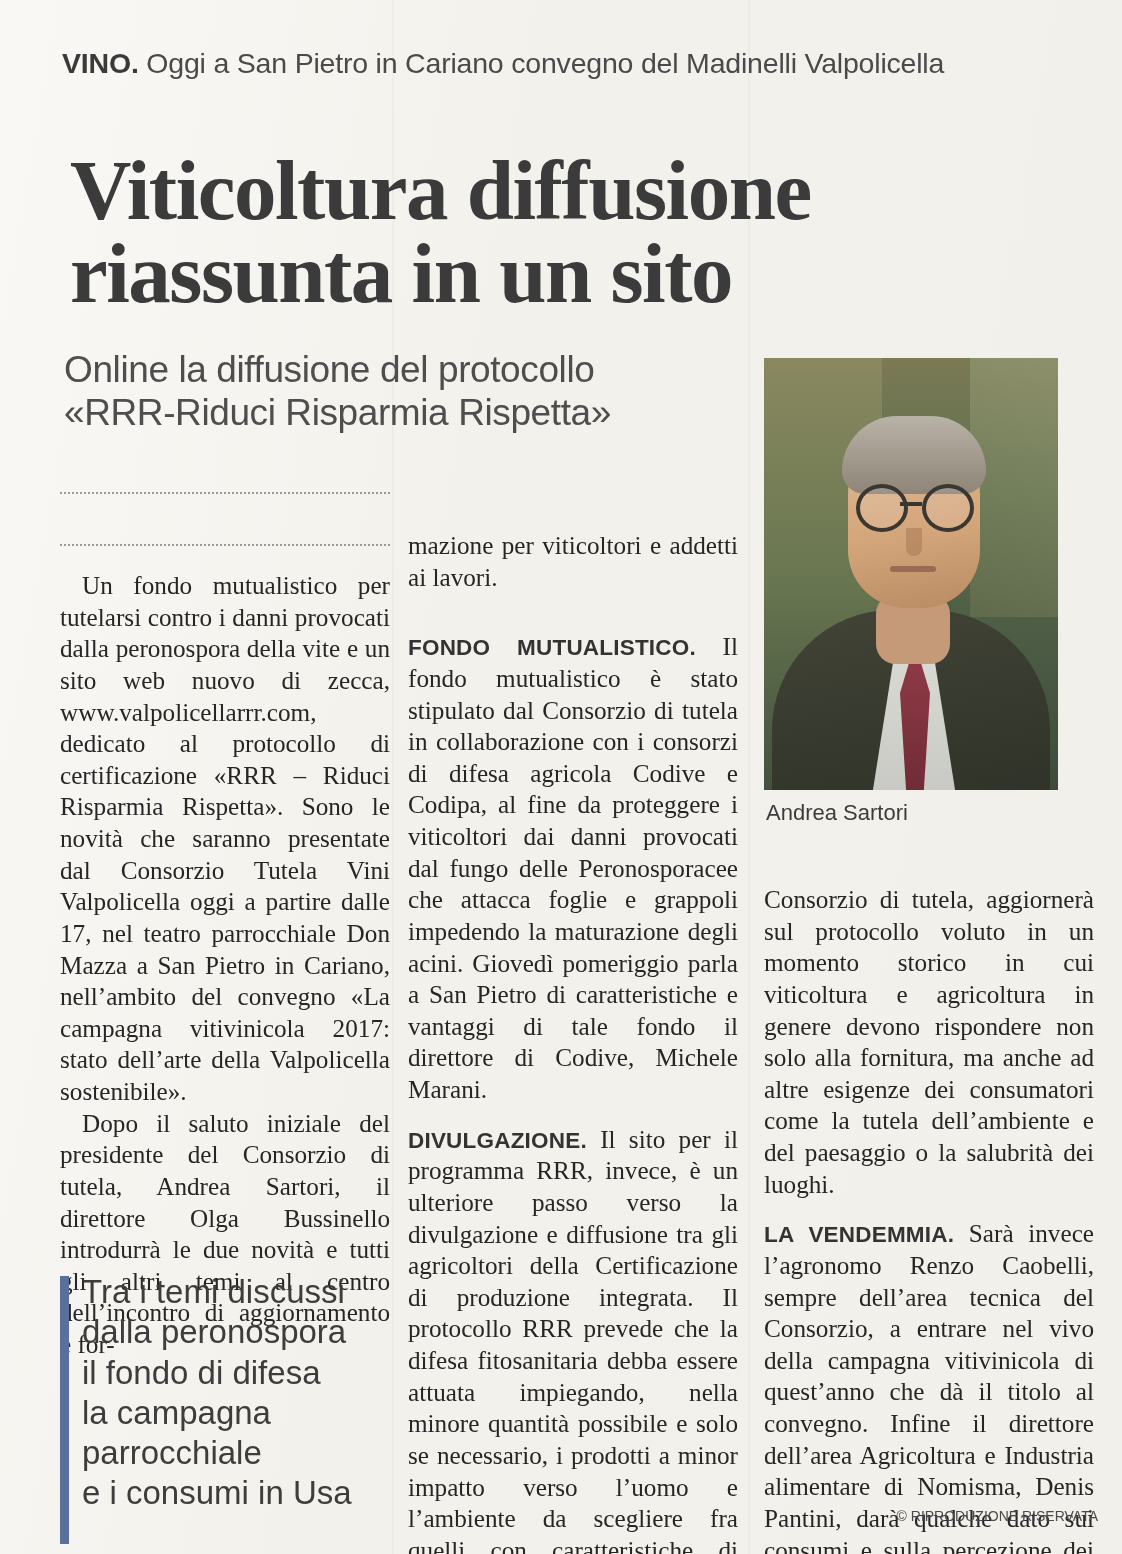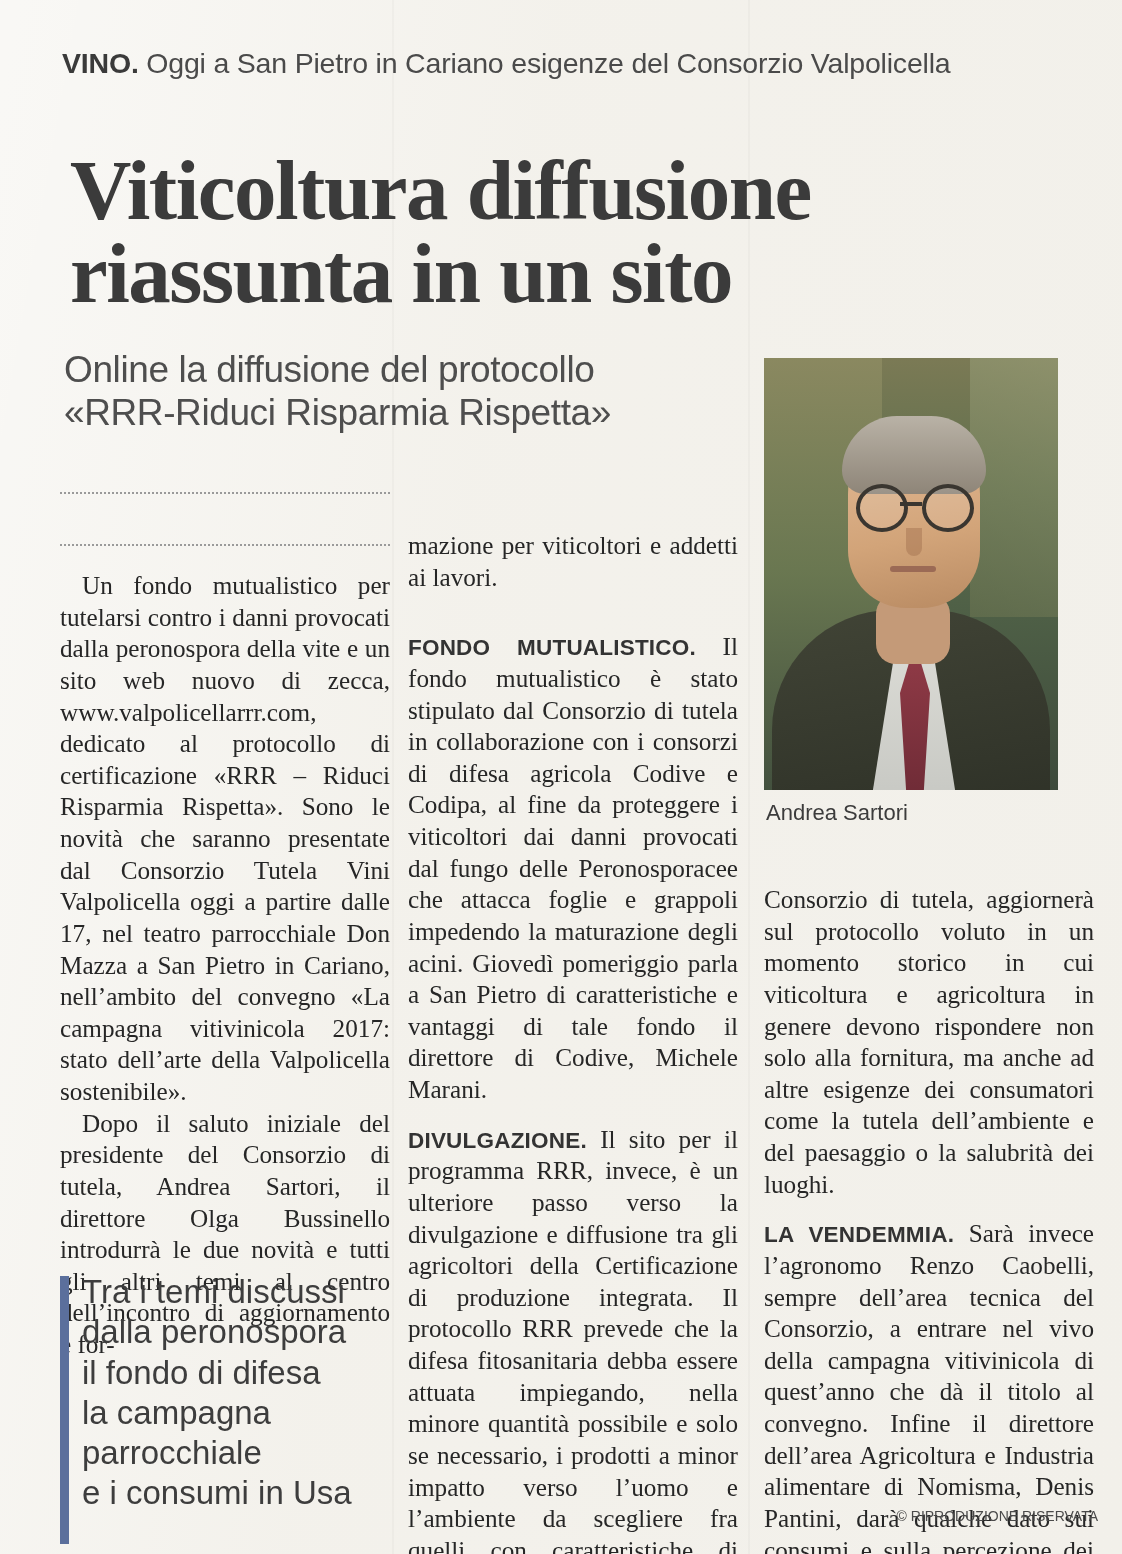--- a/index.html
+++ b/index.html
@@ -272,21 +272,21 @@
 </head>
 <body>
 
 <div class="page">
 
   <div class="fold" style="left:392px;"></div>
   <div class="fold" style="left:748px;"></div>
 
   <div class="kicker">
     <b>VINO.</b>
-    <span class="k-rest">Oggi a San Pietro in Cariano esigenze del Consorzio Valpolicella</span>
+    <span class="k-rest">Oggi a San Pietro in Cariano convegno del Madinelli Valpolicella</span>
   </div>
 
   <h1 class="headline">
     <span class="hl-line">Viticoltura diffusione</span>
     <span class="hl-line">riassunta in un sito</span>
   </h1>
 
   <div class="subhead">
     <span class="sh-line">Online la diffusione del protocollo</span>
     <span class="sh-line">«RRR-Riduci Risparmia Rispetta»</span>

